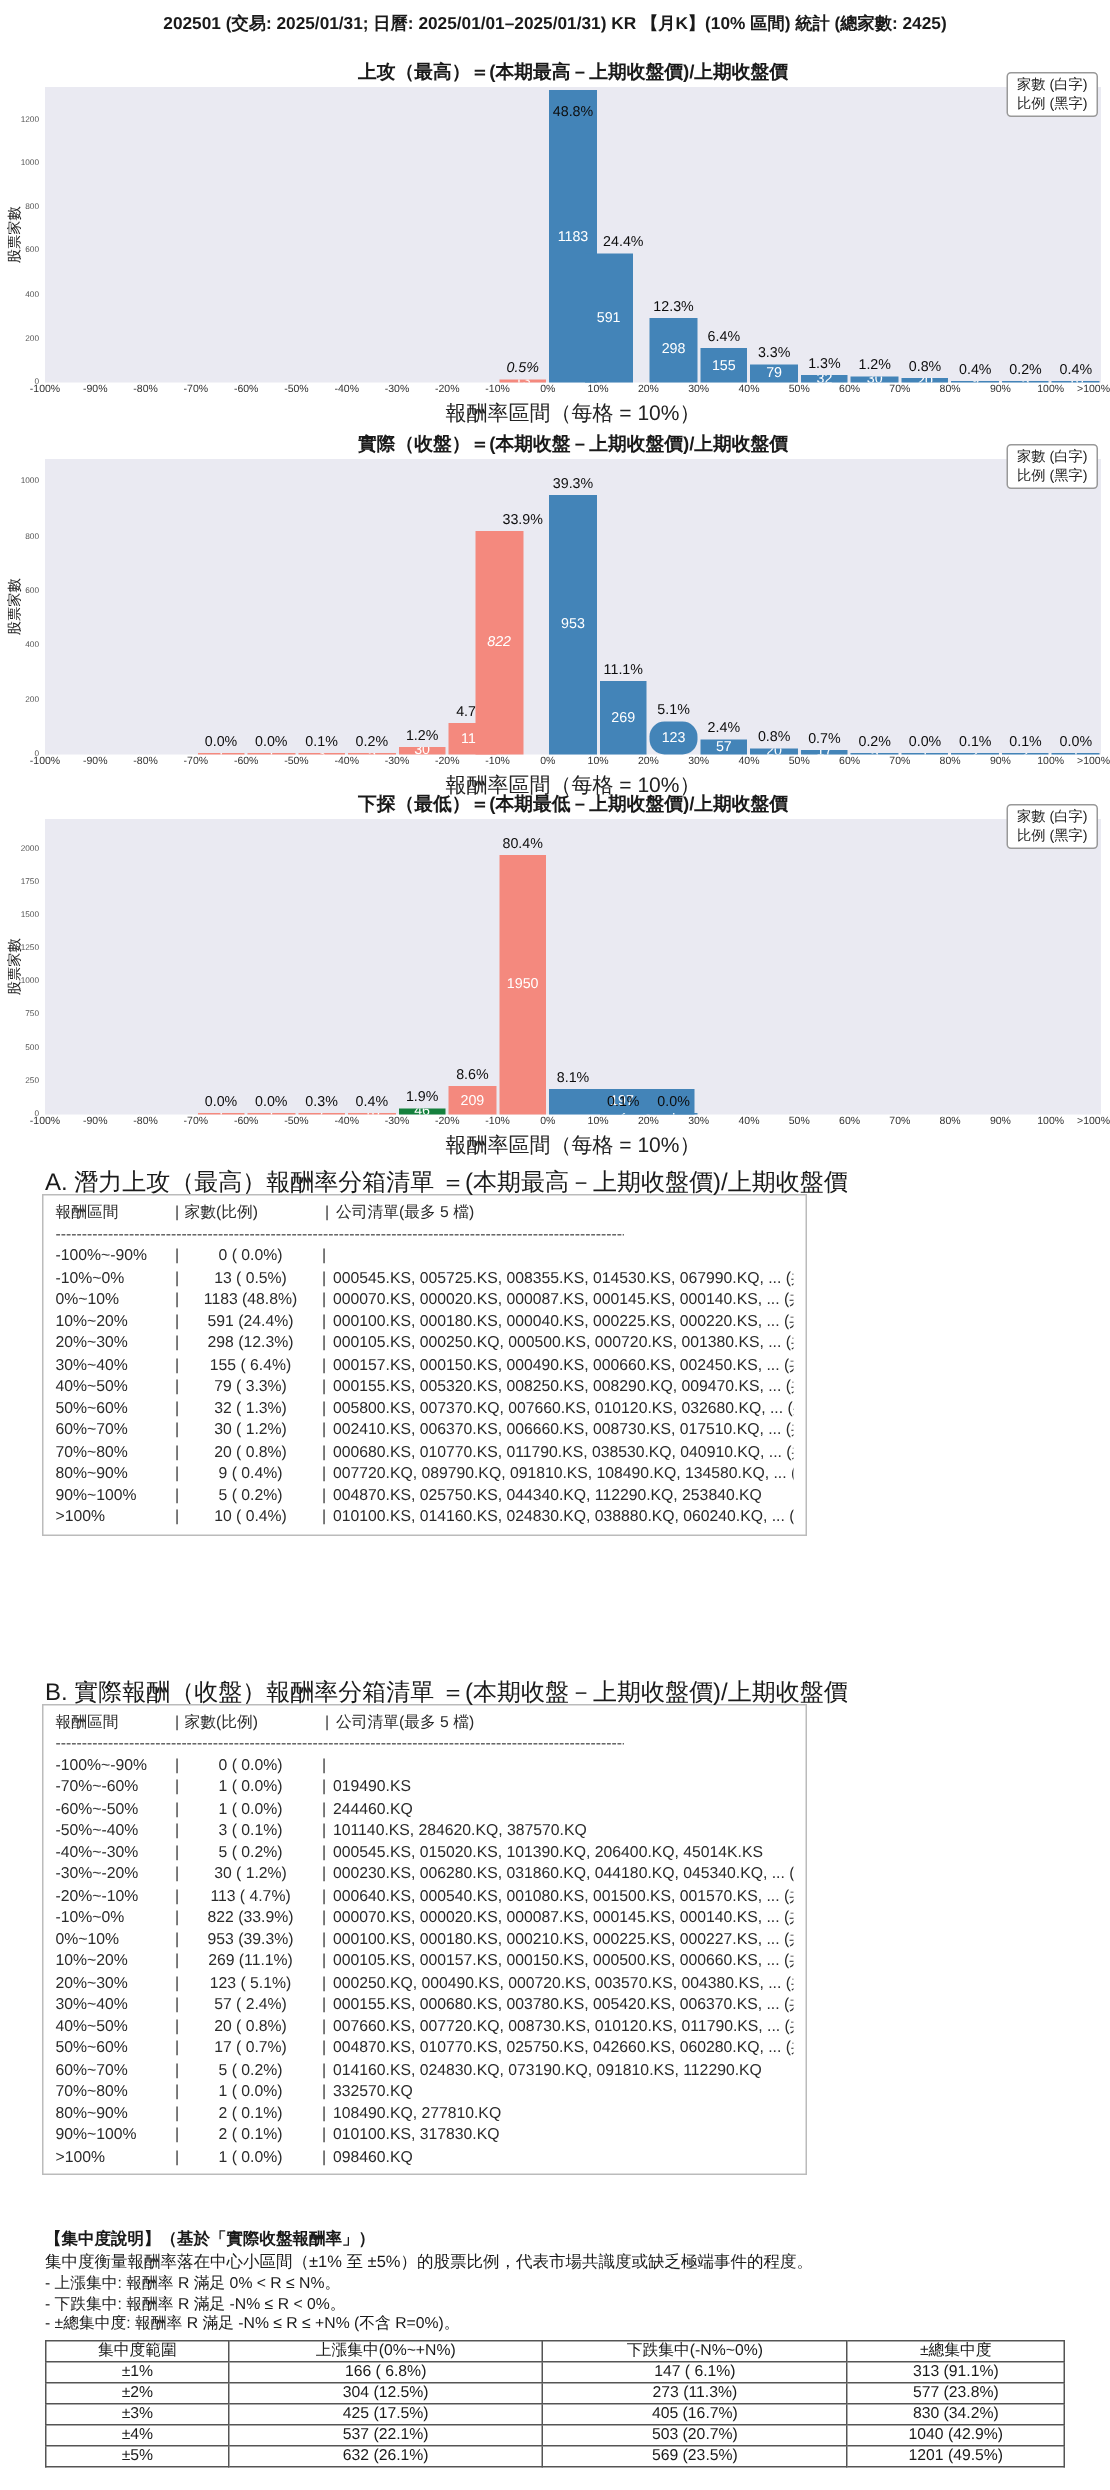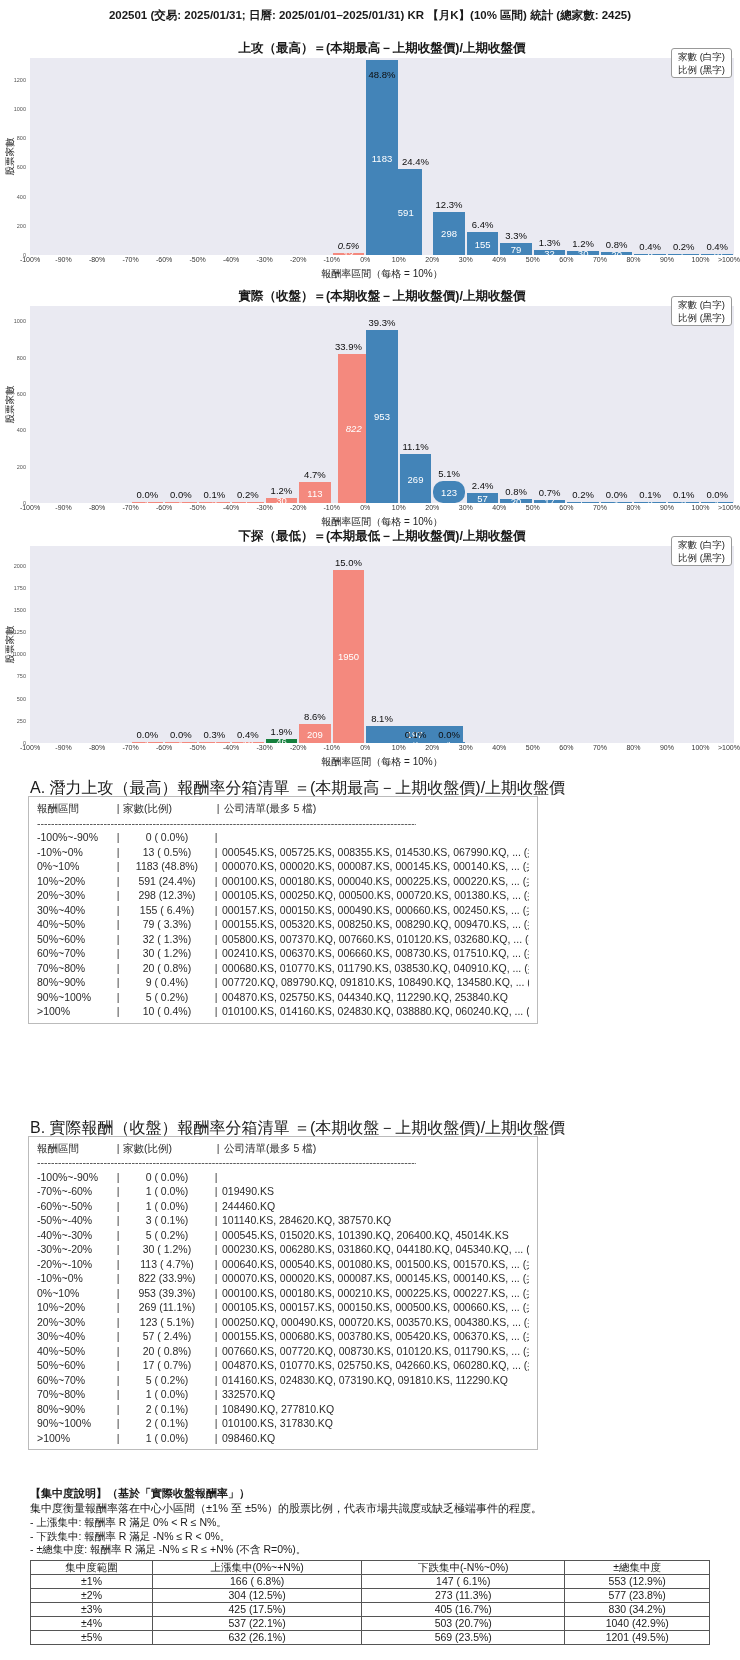--- a/index.html
+++ b/index.html
@@ -17,21 +17,21 @@
   .cnt{position:absolute;top:50%;left:0;width:100%;transform:translateY(-50%);
        text-align:center;color:#ffffff;font-size:9.5px;}
   .pct{position:absolute;width:44px;text-align:center;font-size:9.5px;color:#0d0d0d;white-space:nowrap;}
   .ytick{position:absolute;left:-28px;width:24px;text-align:right;font-size:5.5px;color:#555;line-height:6px;}
   .ylab{position:absolute;left:-60px;width:80px;text-align:center;font-size:9.5px;color:#222;
         transform:rotate(-90deg);}
   .legend{position:absolute;top:-10px;right:2px;background:#ffffff;border:1px solid #999;
           border-radius:3px;padding:1px 6px;font-size:9.5px;line-height:13px;color:#222;z-index:5;}
   .xticks{position:relative;margin-left:30px;width:704px;height:10px;}
   .xtick{position:absolute;top:1px;width:40px;text-align:center;font-size:7px;color:#333;white-space:nowrap;}
-  .xlabel{margin-left:30px;width:704px;text-align:center;font-size:10px;color:#222;
+  .xlabel{margin-left:30px;width:704px;text-align:center;font-size:14px;color:#222;
           height:13px;margin-top:2px;}
   
   .sec-header{margin:17px 0 0 30px;font-size:16px;height:14px;}
   .listing-box{margin:4px 0 0 28px;width:492px;border:1px solid #bbb;background:#fff;
                padding:4px 8px;font-size:10.5px;line-height:14.5px;color:#2a2a2a;}
   .lrow{display:flex;white-space:nowrap;}
   .lc1{width:78px;flex:0 0 78px;}
   .lpipe{flex:0 0 6px;text-align:center;color:#333;}
   .lc2{width:92px;flex:0 0 92px;text-align:center;}
   .lc2.hd{text-align:left;padding-left:2px;}
@@ -174,21 +174,21 @@
         </div>
         <div class="pct" style="left: 195.905px; bottom: 3px;">0.2%</div>
         <div class="bar" style="left: 235.667px; width: 31.5238px; height: 5.447px; background: rgb(244, 137, 126);">
           <span class="cnt">30</span>
         </div>
         <div class="pct" style="left: 229.429px; bottom: 7.447px;">1.2%</div>
         <div class="bar" style="left: 269.19px; width: 31.5238px; height: 20.5171px; background: rgb(244, 137, 126);">
           <span class="cnt">113</span>
         </div>
         <div class="pct" style="left: 262.952px; bottom: 22.5171px;">4.7%</div>
-        <div class="bar" style="left: 308px; width: 31.5238px; height: 149.248px; background: rgb(244, 137, 126); font-style: italic;">
+        <div class="bar" style="left: 287px; width: 31.5238px; height: 149.248px; background: rgb(244, 137, 126); font-style: italic;">
           <span class="cnt">822</span>
         </div>
         <div class="pct" style="left: 296.476px; bottom: 151.248px;">33.9%</div>
         <div class="bar" style="left: 336.238px; width: 31.5238px; height: 173.033px; background: rgb(67, 132, 184);">
           <span class="cnt">953</span>
         </div>
         <div class="pct" style="left: 330px; bottom: 175.033px;">39.3%</div>
         <div class="bar" style="left: 369.762px; width: 31.5238px; height: 48.8415px; background: rgb(67, 132, 184);">
           <span class="cnt">269</span>
         </div>
@@ -293,21 +293,21 @@
           <span class="cnt">46</span>
         </div>
         <div class="pct" style="left: 229.429px; bottom: 6.08198px;">1.9%</div>
         <div class="bar" style="left: 269.19px; width: 31.5238px; height: 18.5464px; background: rgb(244, 137, 126);">
           <span class="cnt">209</span>
         </div>
         <div class="pct" style="left: 262.952px; bottom: 20.5464px;">8.6%</div>
         <div class="bar" style="left: 302.714px; width: 31.5238px; height: 173.041px; background: rgb(244, 137, 126);">
           <span class="cnt">1950</span>
         </div>
-        <div class="pct" style="left: 296.476px; bottom: 175.041px;">15.0%</div>
+        <div class="pct" style="left: 296.476px; bottom: 175.041px;">80.4%</div>
         <div class="bar" style="left: 336.238px; width: 53px; height: 17.4815px; background: rgb(67, 132, 184); padding-left: 44px;">
           <span class="cnt">197</span>
         </div>
         <div class="pct" style="left: 330px; bottom: 19.4815px;">8.1%</div>
         <div class="bar" style="left: 369.762px; width: 31.5238px; height: 1px; background: rgb(67, 132, 184);">
           <span class="cnt">2</span>
         </div>
         <div class="pct" style="left: 363.524px; bottom: 3px;">0.1%</div>
         <div class="bar" style="left: 403.286px; width: 31.5238px; height: 1px; background: rgb(67, 132, 184);">
           <span class="cnt">1</span>
@@ -607,21 +607,21 @@
         <th>上漲集中(0%~+N%)</th>
         <th>下跌集中(-N%~0%)</th>
         <th>±總集中度</th>
       </tr>
     </thead>
   <tbody id="conc-tbody">
       <tr>
         <td>±1%</td>
         <td>166 ( 6.8%)</td>
         <td>147 ( 6.1%)</td>
-        <td>553 (12.9%)</td>
+        <td>313 (91.1%)</td>
       </tr>
       <tr>
         <td>±2%</td>
         <td>304 (12.5%)</td>
         <td>273 (11.3%)</td>
         <td>577 (23.8%)</td>
       </tr>
       <tr>
         <td>±3%</td>
         <td>425 (17.5%)</td>

